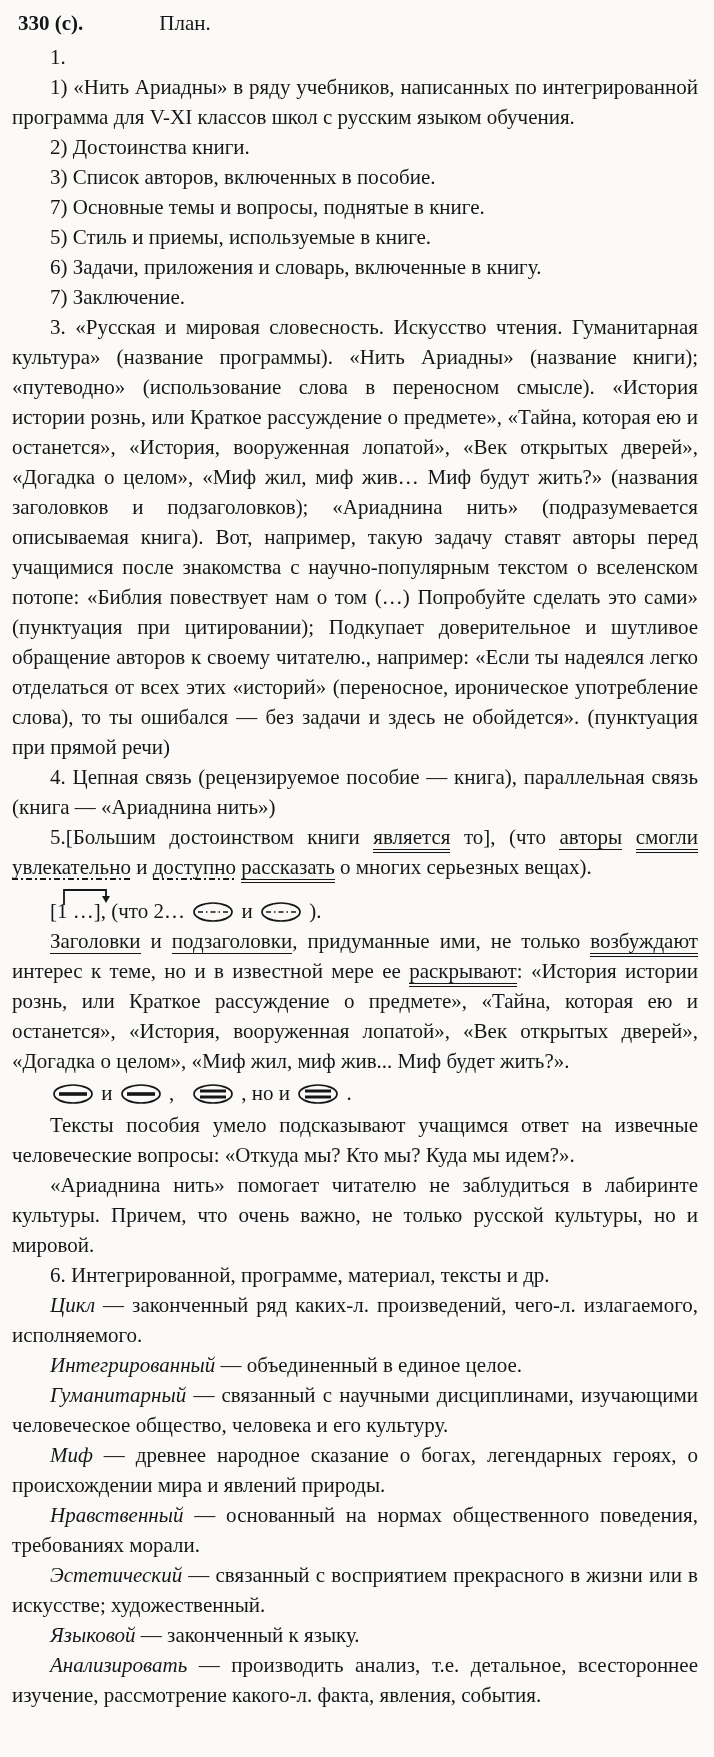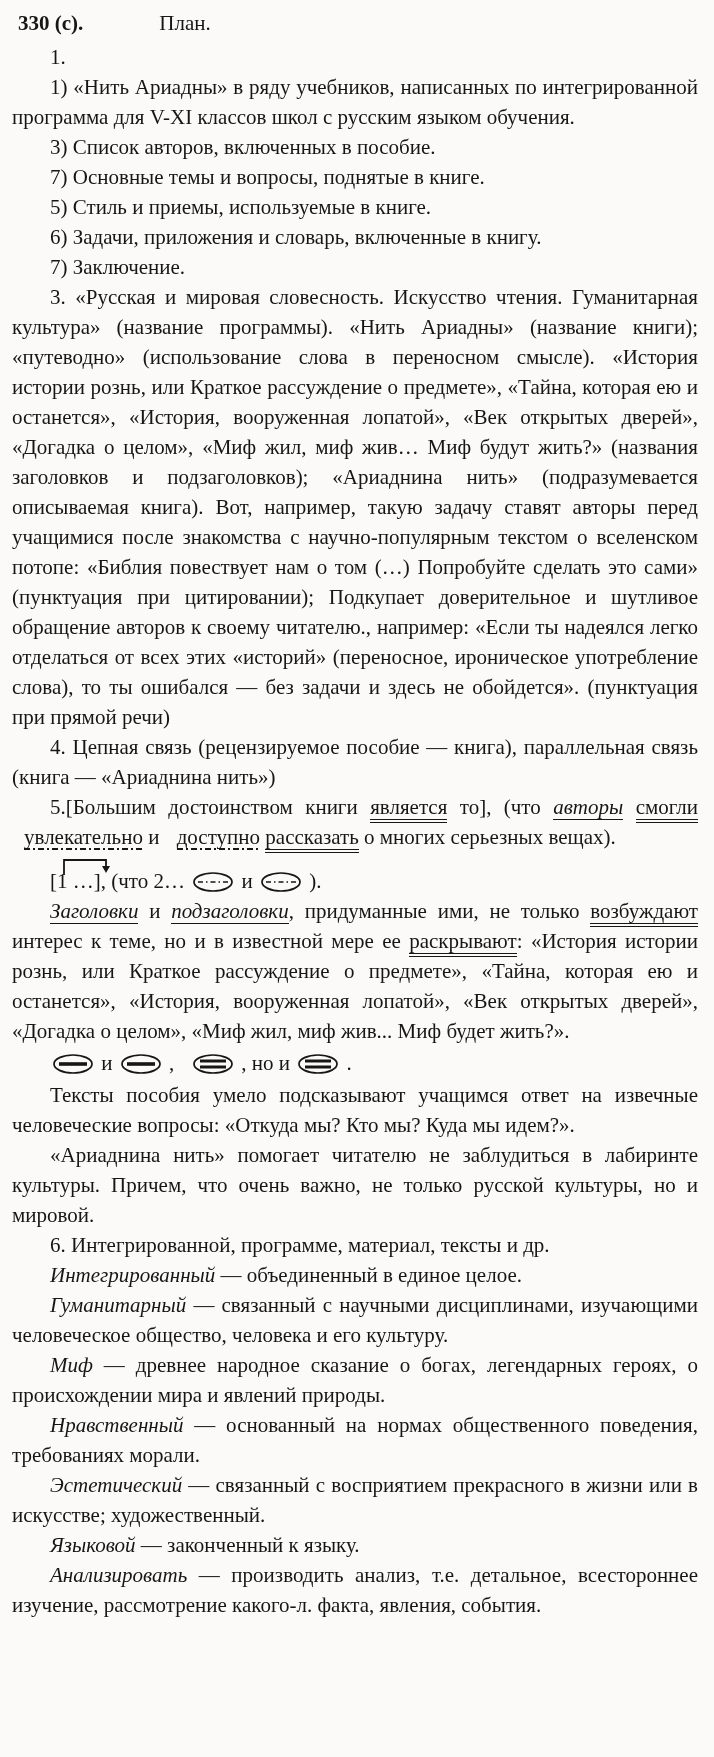--- a/index.html
+++ b/index.html
@@ -8,44 +8,44 @@
     background:#fbfaf8;color:#161616;
     font-family:"Liberation Serif","DejaVu Serif",serif;
     font-size:21px;line-height:30px;
   }
   .page{width:714px;height:1757px;box-sizing:border-box;padding:6px 16px 0 12px;}
   .header{margin:2px 0 4px 6px;}
   .ex-num{font-weight:bold;}
   .ex-title{margin-left:76px;}
   .para{margin:0;text-indent:38px;text-align:justify;}
   .s-i{font-style:italic;}
-  .s-u1{border-bottom:1.6px solid currentColor;font-style:italic;}
+  .s-u1{border-bottom:1.6px solid currentColor;}
   .s-u2{border-bottom:4px double currentColor;margin-top:32px;}
   .s-wavy{text-decoration-style:wavy;text-decoration-thickness:1.1px;text-underline-offset:3px;}
   .s-dd{
     background-image:repeating-linear-gradient(90deg,currentColor 0 6px,transparent 6px 9px,currentColor 9px 11px,transparent 11px 14px);
     background-repeat:repeat-x;background-position:0 100%;background-size:14px 1.6px;
     padding-bottom:1px;
-    margin-left:12px;
   }
   svg.oval{vertical-align:-5px;margin:0 2px;}
   .schema1{position:relative;padding-top:14px;}
   .schema1 svg.elbow{position:absolute;left:46px;top:1px;}
   .schemarow{padding:2px 0;}
 </style>
 </head>
 <body>
 
 <div class="page">
   <div class="header">
     <span class="ex-num">330 (с).</span><span class="ex-title">План.</span>
   </div>
   <div id="doc">
       <div class="para"><span>1.</span></div>
       <div class="para"><span>1) «Нить Ариадны» в ряду учебников, написанных по интегрированной программа для V-XI классов школ с русским языком обучения.</span></div>
+      <div class="para"><span>2) Достоинства книги.</span></div>
       <div class="para"><span>3) Список авторов, включенных в пособие.</span></div>
       <div class="para"><span>7) Основные темы и вопросы, поднятые в книге.</span></div>
       <div class="para"><span>5) Стиль и приемы, используемые в книге.</span></div>
       <div class="para"><span>6) Задачи, приложения и словарь, включенные в книгу.</span></div>
       <div class="para"><span>7) Заключение.</span></div>
       <div class="para"><span>3. «Русская и мировая словесность. Искусство чтения. Гуманитарная культура» (название программы). «Нить Ариадны» (название книги); «путеводно» (использование слова в переносном смысле). «История истории рознь, или Краткое рассуждение о предмете», «Тайна, которая ею и останется», «История, вооруженная лопатой», «Век открытых дверей», «Догадка о целом», «Миф жил, миф жив… Миф будут жить?» (названия заголовков и подзаголовков); «Ариаднина нить» (подразумевается описываемая книга). Вот, например, такую задачу ставят авторы перед учащимися после знакомства с научно-популярным текстом о вселенском потопе: «Библия повествует нам о том (…) Попробуйте сделать это сами» (пунктуация при цитировании); Подкупает доверительное и шутливое обращение авторов к своему читателю., например: «Если ты надеялся легко отделаться от всех этих «историй» (переносное, ироническое употребление слова), то ты ошибался — без задачи и здесь не обойдется». (пунктуация при прямой речи)</span></div>
       <div class="para"><span>4. Цепная связь (рецензируемое пособие — книга), параллельная связь (книга — «Ариаднина нить»)</span></div>
       <div class="para"><span>5.[Большим достоинством книги </span><span class="s-u2">является</span><span> то], (что </span><span class="s-u1">авторы</span><span> </span><span class="s-u2">смогли</span><span> </span><span class="s-dd">увлекательно</span><span> и </span><span class="s-dd">доступно</span><span> </span><span class="s-u2">рассказать</span><span> о многих серьезных вещах).</span></div>
       <div class="para schema1"><span>[1 …], (что 2… </span><svg width="42" height="22" class="oval">
           <ellipse cx="21" cy="11" rx="19" ry="9" fill="none" stroke="#161616" stroke-width="1.7"></ellipse>
@@ -69,20 +69,21 @@
           <path d="M8 8 H34" fill="none" stroke="#161616" stroke-width="3"></path>
           <path d="M8 14 H34" fill="none" stroke="#161616" stroke-width="3"></path>
         </svg><span> , но и </span><svg width="42" height="22" class="oval">
           <ellipse cx="21" cy="11" rx="19" ry="9" fill="none" stroke="#161616" stroke-width="1.7"></ellipse>
           <path d="M8 8 H34" fill="none" stroke="#161616" stroke-width="3"></path>
           <path d="M8 14 H34" fill="none" stroke="#161616" stroke-width="3"></path>
         </svg><span> .</span></div>
       <div class="para"><span>Тексты пособия умело подсказывают учащимся ответ на извечные человеческие вопросы: «Откуда мы? Кто мы? Куда мы идем?».</span></div>
       <div class="para"><span>«Ариаднина нить» помогает читателю не заблудиться в лабиринте культуры. Причем, что очень важно, не только </span><span class="s-wavy">русской</span><span> культуры, но и </span><span class="s-wavy">мировой</span><span>.</span></div>
       <div class="para"><span>6. Интегрированной, программе, материал, тексты и др.</span></div>
+      <div class="para"><span class="s-i">Цикл</span><span> — законченный ряд каких-л. произведений, чего-л. излагаемого, исполняемого.</span></div>
       <div class="para"><span class="s-i">Интегрированный</span><span> — объединенный в единое целое.</span></div>
       <div class="para"><span class="s-i">Гуманитарный</span><span> — связанный с научными дисциплинами, изучающими человеческое общество, человека и его культуру.</span></div>
       <div class="para"><span class="s-i">Миф</span><span> — древнее народное сказание о богах, легендарных героях, о происхождении мира и явлений природы.</span></div>
       <div class="para"><span class="s-i">Нравственный</span><span> — основанный на нормах общественного поведения, требованиях морали.</span></div>
       <div class="para"><span class="s-i">Эстетический</span><span> — связанный с восприятием прекрасного в жизни или в искусстве; художественный.</span></div>
       <div class="para"><span class="s-i">Языковой</span><span> — законченный к языку.</span></div>
       <div class="para"><span class="s-i">Анализировать</span><span> — производить анализ, т.е. детальное, всестороннее изучение, рассмотрение какого-л. факта, явления, события.</span></div>
     </div>
 </div>
 

